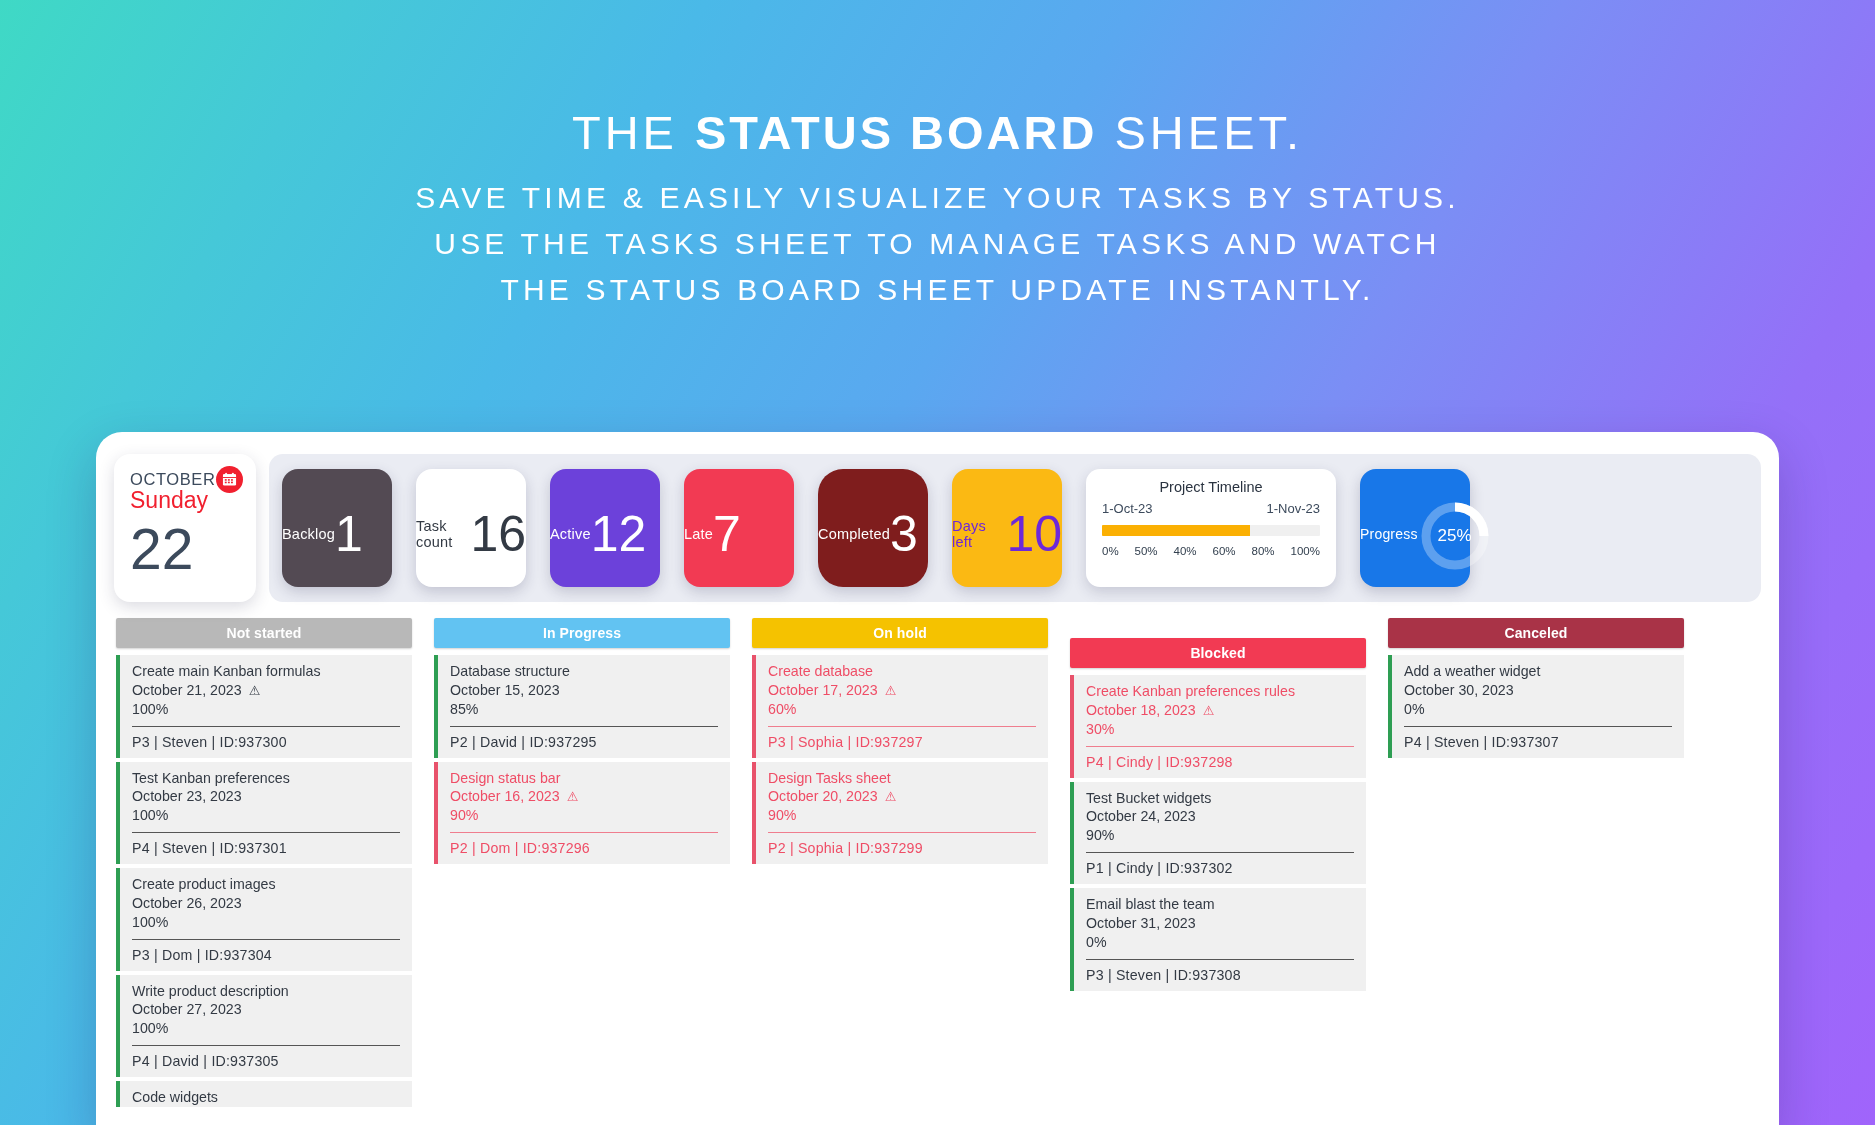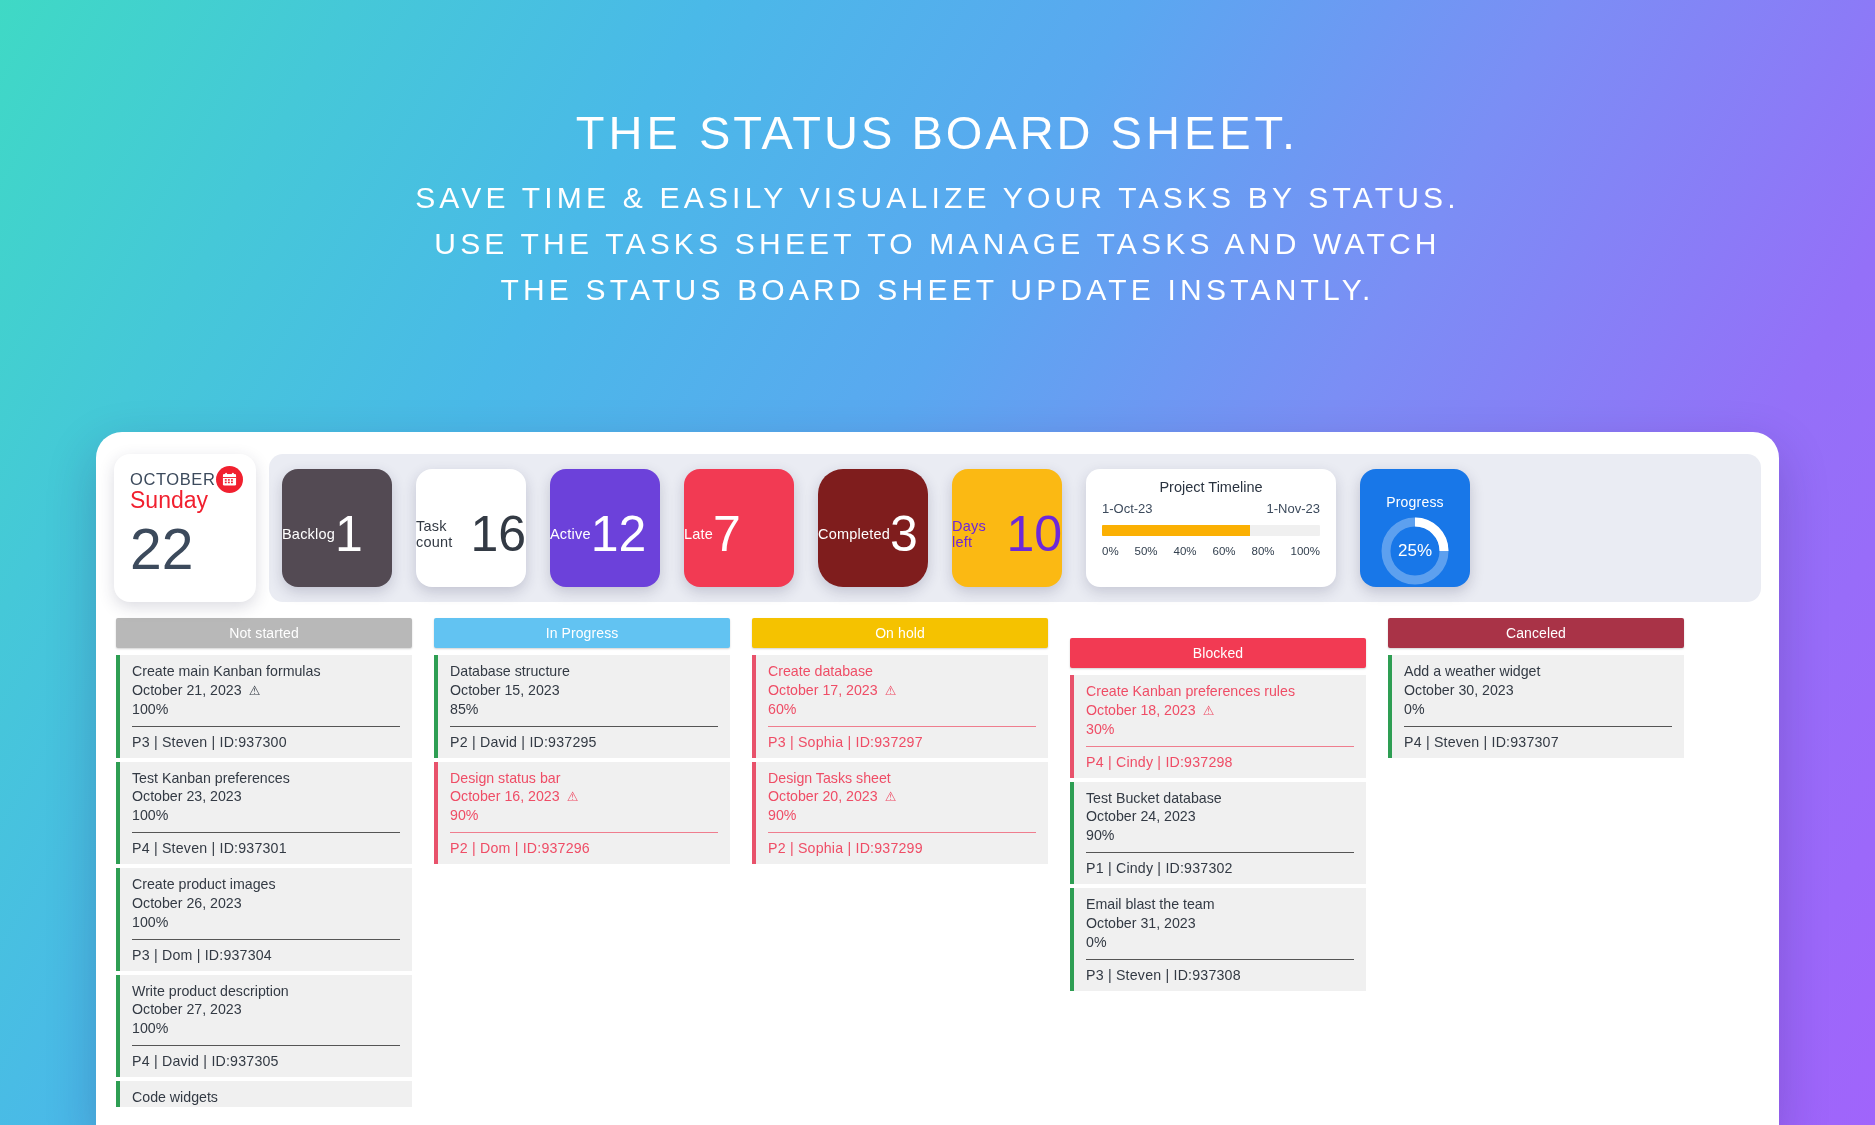--- a/index.html
+++ b/index.html
@@ -31,21 +31,21 @@
     padding-top: 108px;
     color: #ffffff;
   }
   .hero-title {
     font-size: 47px;
     letter-spacing: 4px;
     font-weight: 300;
     line-height: 1.05;
     white-space: nowrap;
   }
-  .hero-title .strong { font-weight: 400; letter-spacing: 3px; text-align: center; }
+  .hero-title .strong { font-weight: 700; letter-spacing: 3px; text-align: center; }
   .hero-sub {
     margin-top: 18px;
     font-size: 30px;
     font-weight: 300;
     letter-spacing: 4.2px;
     line-height: 1.52;
     white-space: nowrap;
   }
 
   
@@ -167,22 +167,22 @@
     font-size: 11.5px; color: #33404f; margin-top: 9px;
   }
 
   .progress-card {
     flex: 0 0 auto;
     width: 110px;
     height: 118px;
     border-radius: 16px;
     background: #1877e8;
     box-shadow: 0 5px 14px rgba(40,40,80,.22);
-    display: flex; flex-direction: column; align-items: center;
-    padding-top: 25px;
+    display: flex; flex-direction: row; align-items: center;
+    padding-top: 12px;
     color: #fff;
     position: relative;
   }
   .progress-card .kpi-label { font-size: 14px; }
   .donut-wrap { position: relative; width: 74px; height: 74px; margin-top: 4px; }
   .donut-wrap svg { display:block; transform: rotate(-90deg); }
   .donut-text {
     position: absolute; inset: 0;
     display: flex; align-items: center; justify-content: center;
     font-size: 17px; color: #fff;
@@ -194,21 +194,21 @@
     gap: 22px;
     padding: 16px 18px 0 20px;
     align-items: flex-start;
   }
   .col { width: 296px; flex: 0 0 auto; }
   .col-head {
     height: 30px;
     border-radius: 2px;
     color: #fff;
     font-size: 14px;
-    font-weight: 400;
+    font-weight: 700;
     display: flex; align-items: center; justify-content: center;
     letter-spacing: .1px;
     box-shadow: 0 1px 2px rgba(0,0,0,.18);
   }
   .col-body { margin-top: 7px; }
 
   .card {
     background: #f0f0f0;
     border-left: 4px solid #2e9e53;
     padding: 7px 12px 6px 12px;
@@ -431,21 +431,21 @@
             <div class="card-title">Create Kanban preferences rules</div>
             <div class="card-date">
               <span>October 18, 2023</span>
               <span class="warn">⚠</span>
             </div>
             <div class="card-pct">30%</div>
             <hr class="card-rule">
             <div class="card-meta"><span>P4</span><span>&nbsp;|&nbsp;</span><span>Cindy</span><span>&nbsp;|&nbsp;</span><span>ID:937298</span></div>
           </div>
           <div class="card">
-            <div class="card-title">Test Bucket database</div>
+            <div class="card-title">Test Bucket widgets</div>
             <div class="card-date">
               <span>October 24, 2023</span>
             </div>
             <div class="card-pct">90%</div>
             <hr class="card-rule">
             <div class="card-meta"><span>P1</span><span>&nbsp;|&nbsp;</span><span>Cindy</span><span>&nbsp;|&nbsp;</span><span>ID:937302</span></div>
           </div>
           <div class="card">
             <div class="card-title">Email blast the team</div>
             <div class="card-date">

